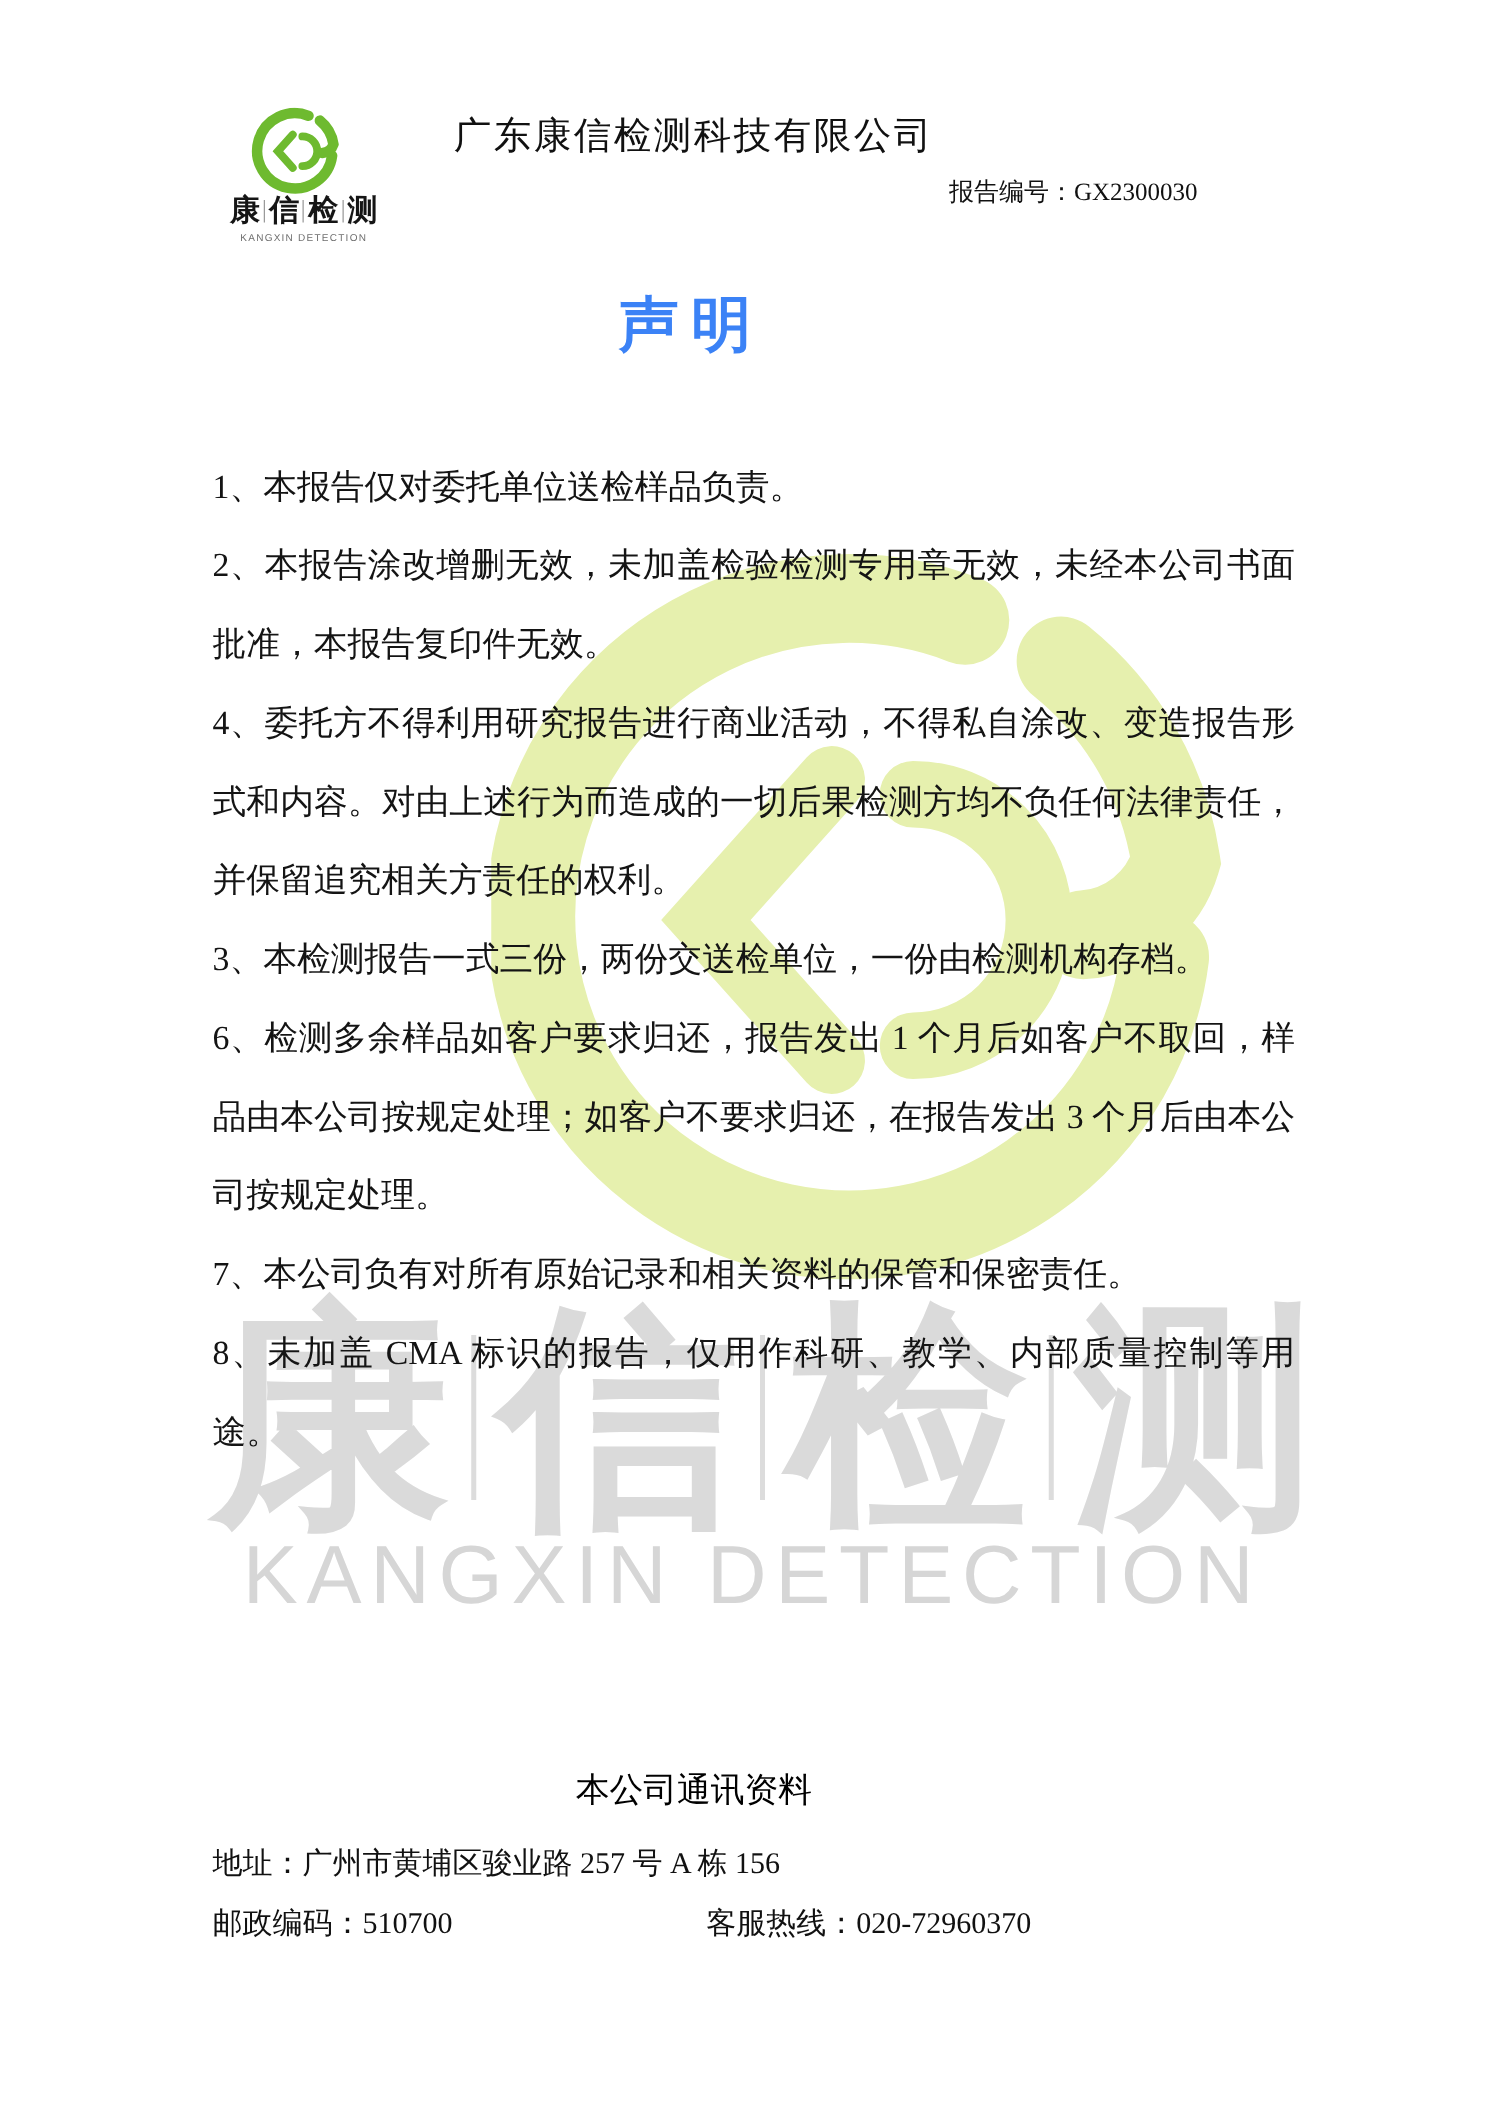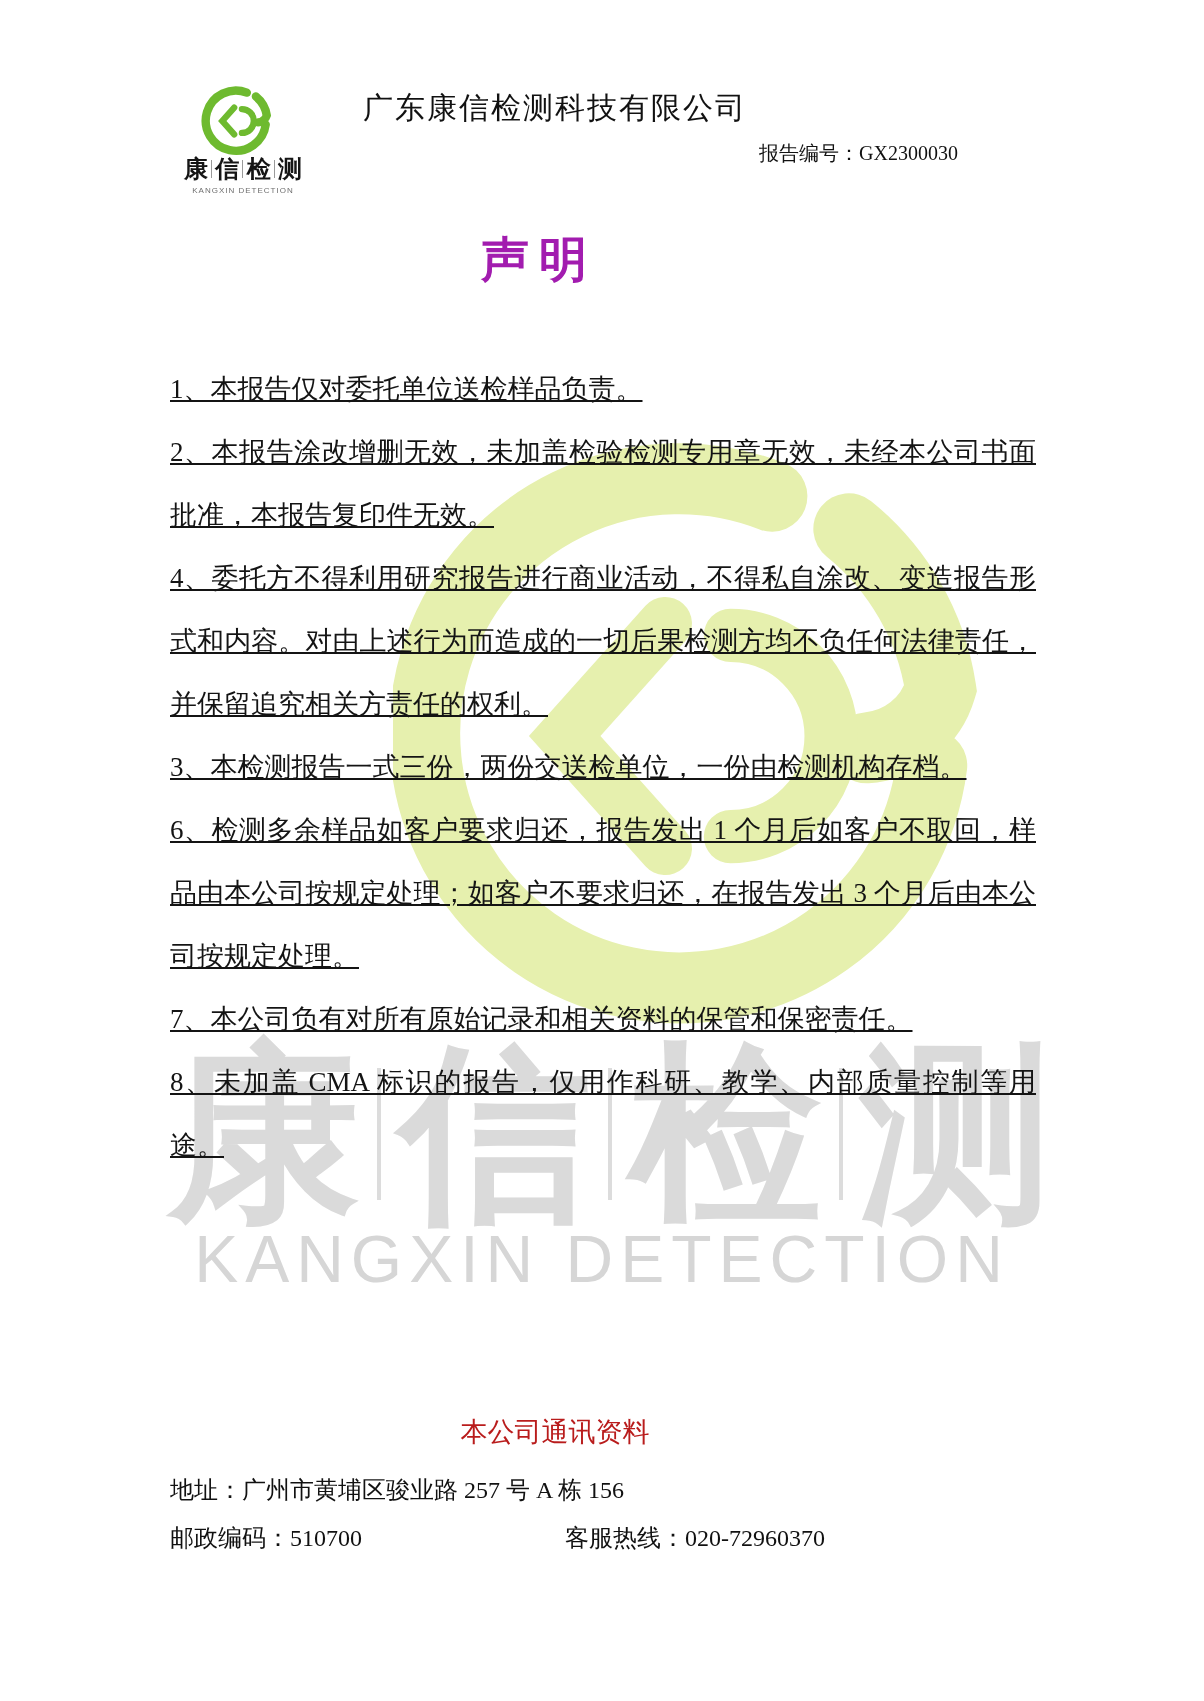--- a/index.html
+++ b/index.html
@@ -38,34 +38,34 @@
   .company-name{
     position:absolute;left:150px;top:88px;width:810px;text-align:center;
     font-size:30px;font-weight:normal;letter-spacing:2px;color:#111;
   }
   .report-no{
     position:absolute;top:140px;left:560px;width:398px;text-align:right;
     font-size:20px;font-weight:normal;color:#111;
   }
   
   .doc-title{
-    position:absolute;left:134px;top:228px;width:810px;text-align:center;
+    position:absolute;left:148px;top:228px;width:810px;text-align:center;
     font-family:"Liberation Sans","DejaVu Sans",sans-serif;
-    font-size:48px;font-weight:bold;letter-spacing:10px;color:#a21caf;
+    font-size:48px;font-weight:bold;letter-spacing:10px;color:#3b82f6;
   }
   
   .statements{
     position:absolute;left:170px;top:358px;width:866px;z-index:1;
     font-size:27px;line-height:63px;text-align:justify;color:#141414;
   }
-  .statements p{margin:0;padding:0;text-decoration:underline;}
+  .statements p{margin:0;padding:0;}
   
   .footer-heading{
     position:absolute;left:150px;top:1414px;width:810px;text-align:center;
-    font-size:27px;color:#b91c1c;z-index:1;
+    font-size:27px;color:#000000;z-index:1;
   }
   .footer-line{position:absolute;left:170px;font-size:24px;color:#111;z-index:1;white-space:nowrap;}
   .footer-address{top:1474px;}
   .footer-row2{top:1522px;width:866px;}
   .footer-row2 .hotline{position:absolute;left:395px;top:0;}
 </style>
 </head>
 <body>
 
 <svg class="wm-logo" viewBox="0 0 100 100" aria-hidden="true">

